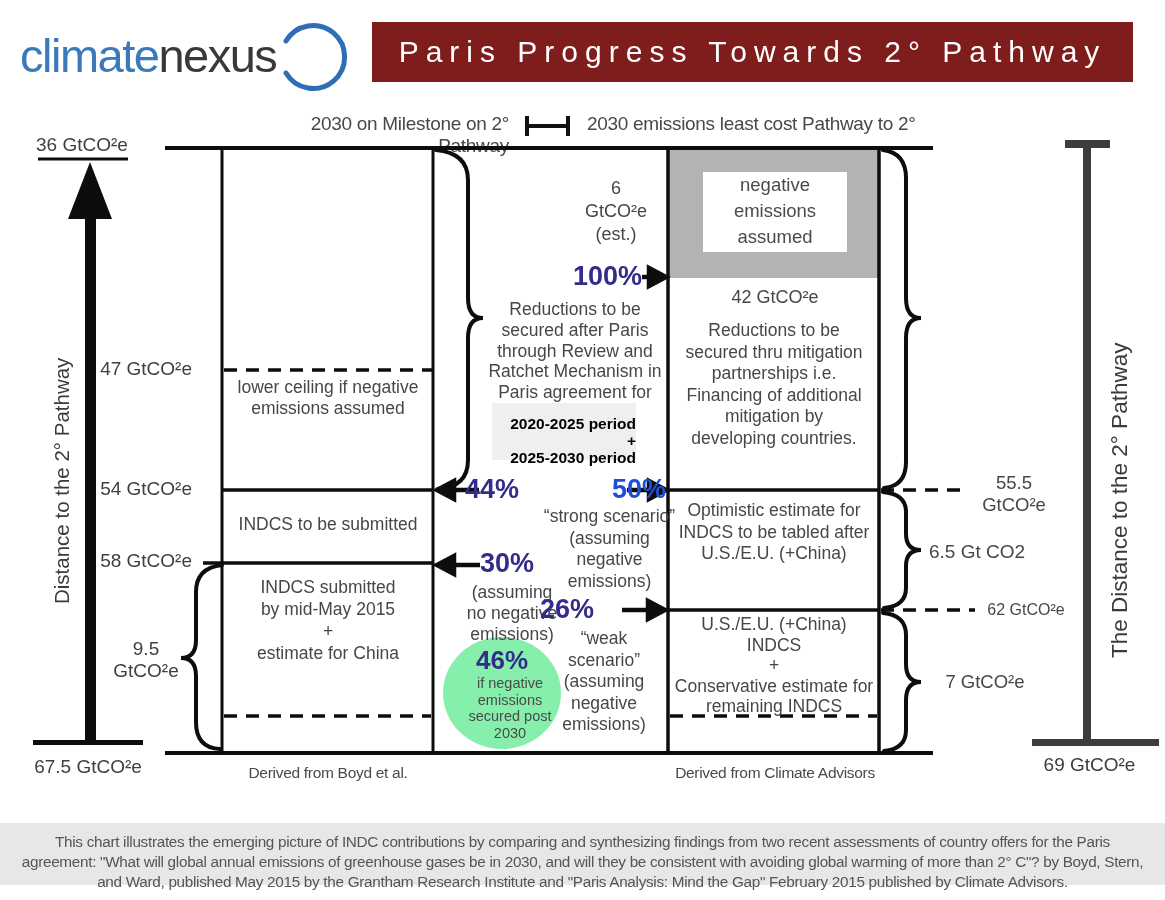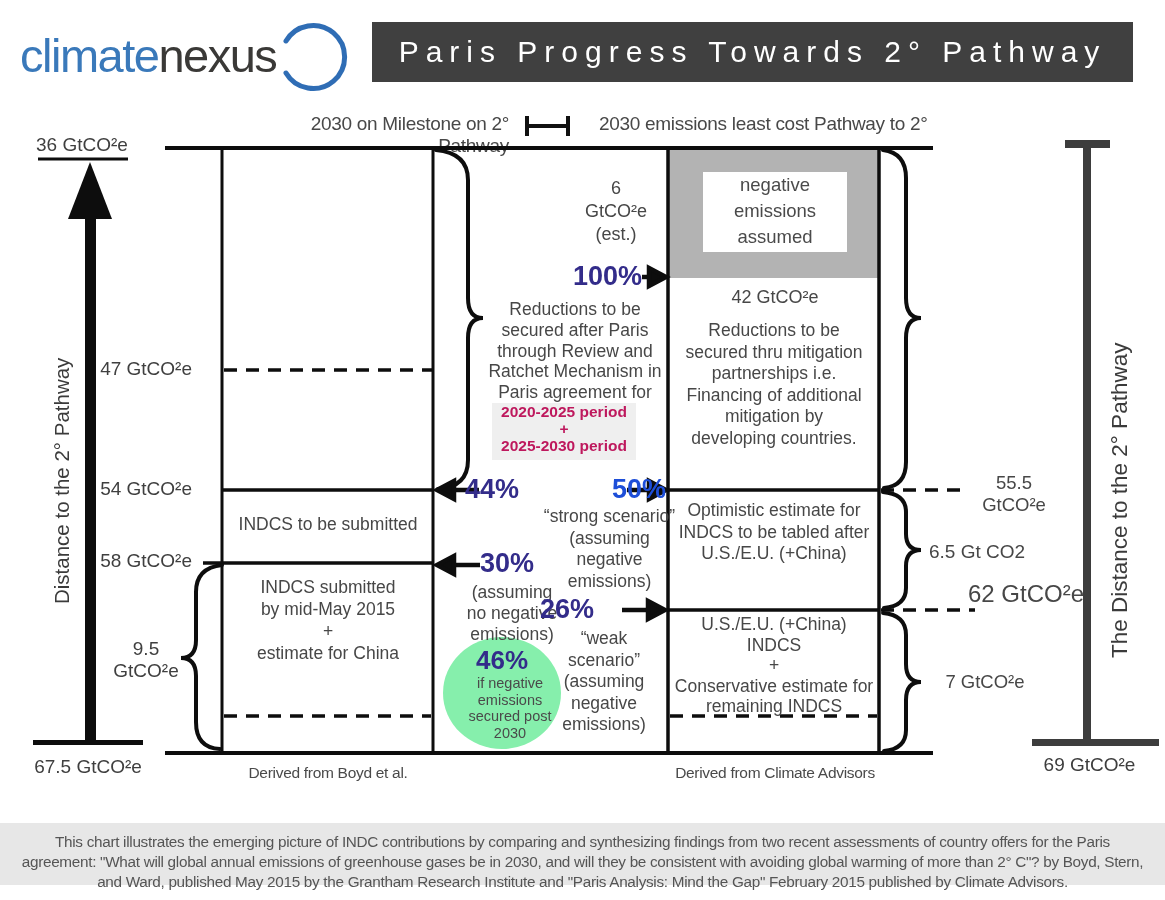--- a/index.html
+++ b/index.html
@@ -17,40 +17,40 @@
           text-align:center;color:#3b3b3b;}
   svg{position:absolute;left:0;top:0;pointer-events:none;}
   #banner{position:absolute;left:372px;top:22px;width:761px;height:60px;
           color:#fff;font-size:30px;line-height:60px;text-align:center;letter-spacing:7px;}
   #logo{position:absolute;left:20px;top:26px;font-size:47px;font-weight:normal;letter-spacing:-1.5px;line-height:60px;}
   #footer{position:absolute;left:0;top:823px;width:1165px;height:62px;}
   #footer .ftxt{padding:9px 20px 0 20px;font-size:15.3px;line-height:20px;color:#555;
                 text-align:center;letter-spacing:-0.3px;}
   .legend{position:absolute;top:113px;font-size:19px;color:#484848;letter-spacing:-0.3px;}
   #period-box{position:absolute;left:492px;top:403px;width:144px;height:57px;background:#efefef;}
-  #period-box .ptxt{padding-top:0;font-size:15.5px;font-weight:bold;line-height:17px;
-                    color:#be185d;text-align:center;white-space:pre-line;}
+  #period-box .ptxt{padding-top:12px;font-size:15.5px;font-weight:bold;line-height:17px;
+                    color:#000000;text-align:right;white-space:pre-line;}
   #circle46{position:absolute;left:443px;top:637px;width:118px;height:112px;border-radius:50%;
             background:#86efac;display:flex;flex-direction:column;align-items:center;justify-content:center;}
   #circle46 .cnote{font-size:14.5px;line-height:16.5px;color:#4a4a4a;text-align:center;white-space:pre-line;margin-left:16px;}
 </style>
 </head>
 <body>
 
 <div id="page">
 
   <div id="logo">
     <span style="color:#3a79ba;">climate</span><span style="color:#3a3937;">nexus</span>
   </div>
-  <div id="banner" style="background:#404040;">
+  <div id="banner" style="background:#7f1d1d;">
     <span>Paris Progress Towards 2° Pathway</span>
   </div>
 
   <div class="legend rgt" style="left:245px;width:264px;">2030 on Milestone on 2° Pathway</div>
-  <div class="legend" style="left:587px;width:340px;margin-left:12px;">2030 emissions least cost Pathway to 2°</div>
+  <div class="legend" style="left:587px;width:340px;">2030 emissions least cost Pathway to 2°</div>
 
   <div class="abs" style="left:668px;top:149px;width:211px;height:129px;background:#b3b3b3;"></div>
   <div class="abs" style="left:703px;top:172px;width:144px;height:80px;background:#fff;font-size:18.5px;line-height:26px;color:#4a4a4a;text-align:center;">
     <span class="pre">negative
 emissions
 assumed</span>
   </div>
   <div id="period-box">
     <div class="ptxt">2020-2025 period
 +
@@ -132,20 +132,22 @@
 
   <div class="txt tick" style="left:36px;top:134px;">36 GtCO²e</div>
   <div class="vlabel" style="left:50px;top:322px;height:318px;font-size:20.5px;">Distance to the 2° Pathway</div>
   <div class="txt tick rgt" style="left:96px;top:358px;width:96px;">47 GtCO²e</div>
   <div class="txt tick rgt" style="left:96px;top:478px;width:96px;">54 GtCO²e</div>
   <div class="txt tick rgt" style="left:96px;top:550px;width:96px;">58 GtCO²e</div>
   <div class="txt tick ctr pre" style="left:108px;top:638px;width:76px;line-height:22px;">9.5
 GtCO²e</div>
   <div class="txt tick ctr" style="left:18px;top:756px;width:140px;">67.5 GtCO²e</div>
 
+  <div class="txt ctr pre" style="left:230px;top:377px;width:196px;">lower ceiling if negative
+emissions assumed</div>
   <div class="txt ctr" style="left:230px;top:514px;width:196px;">INDCS to be submitted</div>
   <div class="txt ctr pre" style="left:230px;top:576px;width:196px;line-height:22px;">INDCS submitted
 by mid-May 2015
 +
 estimate for China</div>
   <div class="cap ctr abs" style="left:222px;top:763px;width:212px;">Derived from Boyd et al.</div>
 
   <div class="txt ctr pre" style="left:576px;top:177px;width:80px;font-size:18px;line-height:23px;">6
 GtCO²e
 (est.)</div>
@@ -185,19 +187,19 @@
   <div class="txt ctr pre" style="left:668px;top:614px;width:212px;line-height:20.5px;">U.S./E.U.  (+China)
 INDCS
 +
 Conservative estimate for
 remaining INDCS</div>
   <div class="cap ctr abs" style="left:655px;top:763px;width:240px;">Derived from Climate Advisors</div>
 
   <div class="txt ctr pre" style="left:974px;top:472px;width:80px;font-size:18.5px;line-height:22px;">55.5
 GtCO²e</div>
   <div class="txt ctr" style="left:912px;top:541px;width:130px;font-size:19px;">6.5 Gt CO2</div>
-  <div class="txt ctr" style="left:966px;top:583px;width:120px;font-size:24px;">62 GtCO²e</div>
+  <div class="txt ctr" style="left:966px;top:599px;width:120px;font-size:16px;">62 GtCO²e</div>
   <div class="txt ctr" style="left:925px;top:671px;width:120px;font-size:18.5px;">7 GtCO²e</div>
 
   <div class="vlabel" style="left:1107px;top:282px;height:436px;font-size:22.5px;">The Distance to the 2° Pathway</div>
   <div class="txt ctr" style="left:1032px;top:754px;width:115px;font-size:19px;color:#3d3d3d;">69 GtCO²e</div>
 
 </div>
 
 </body></html>

